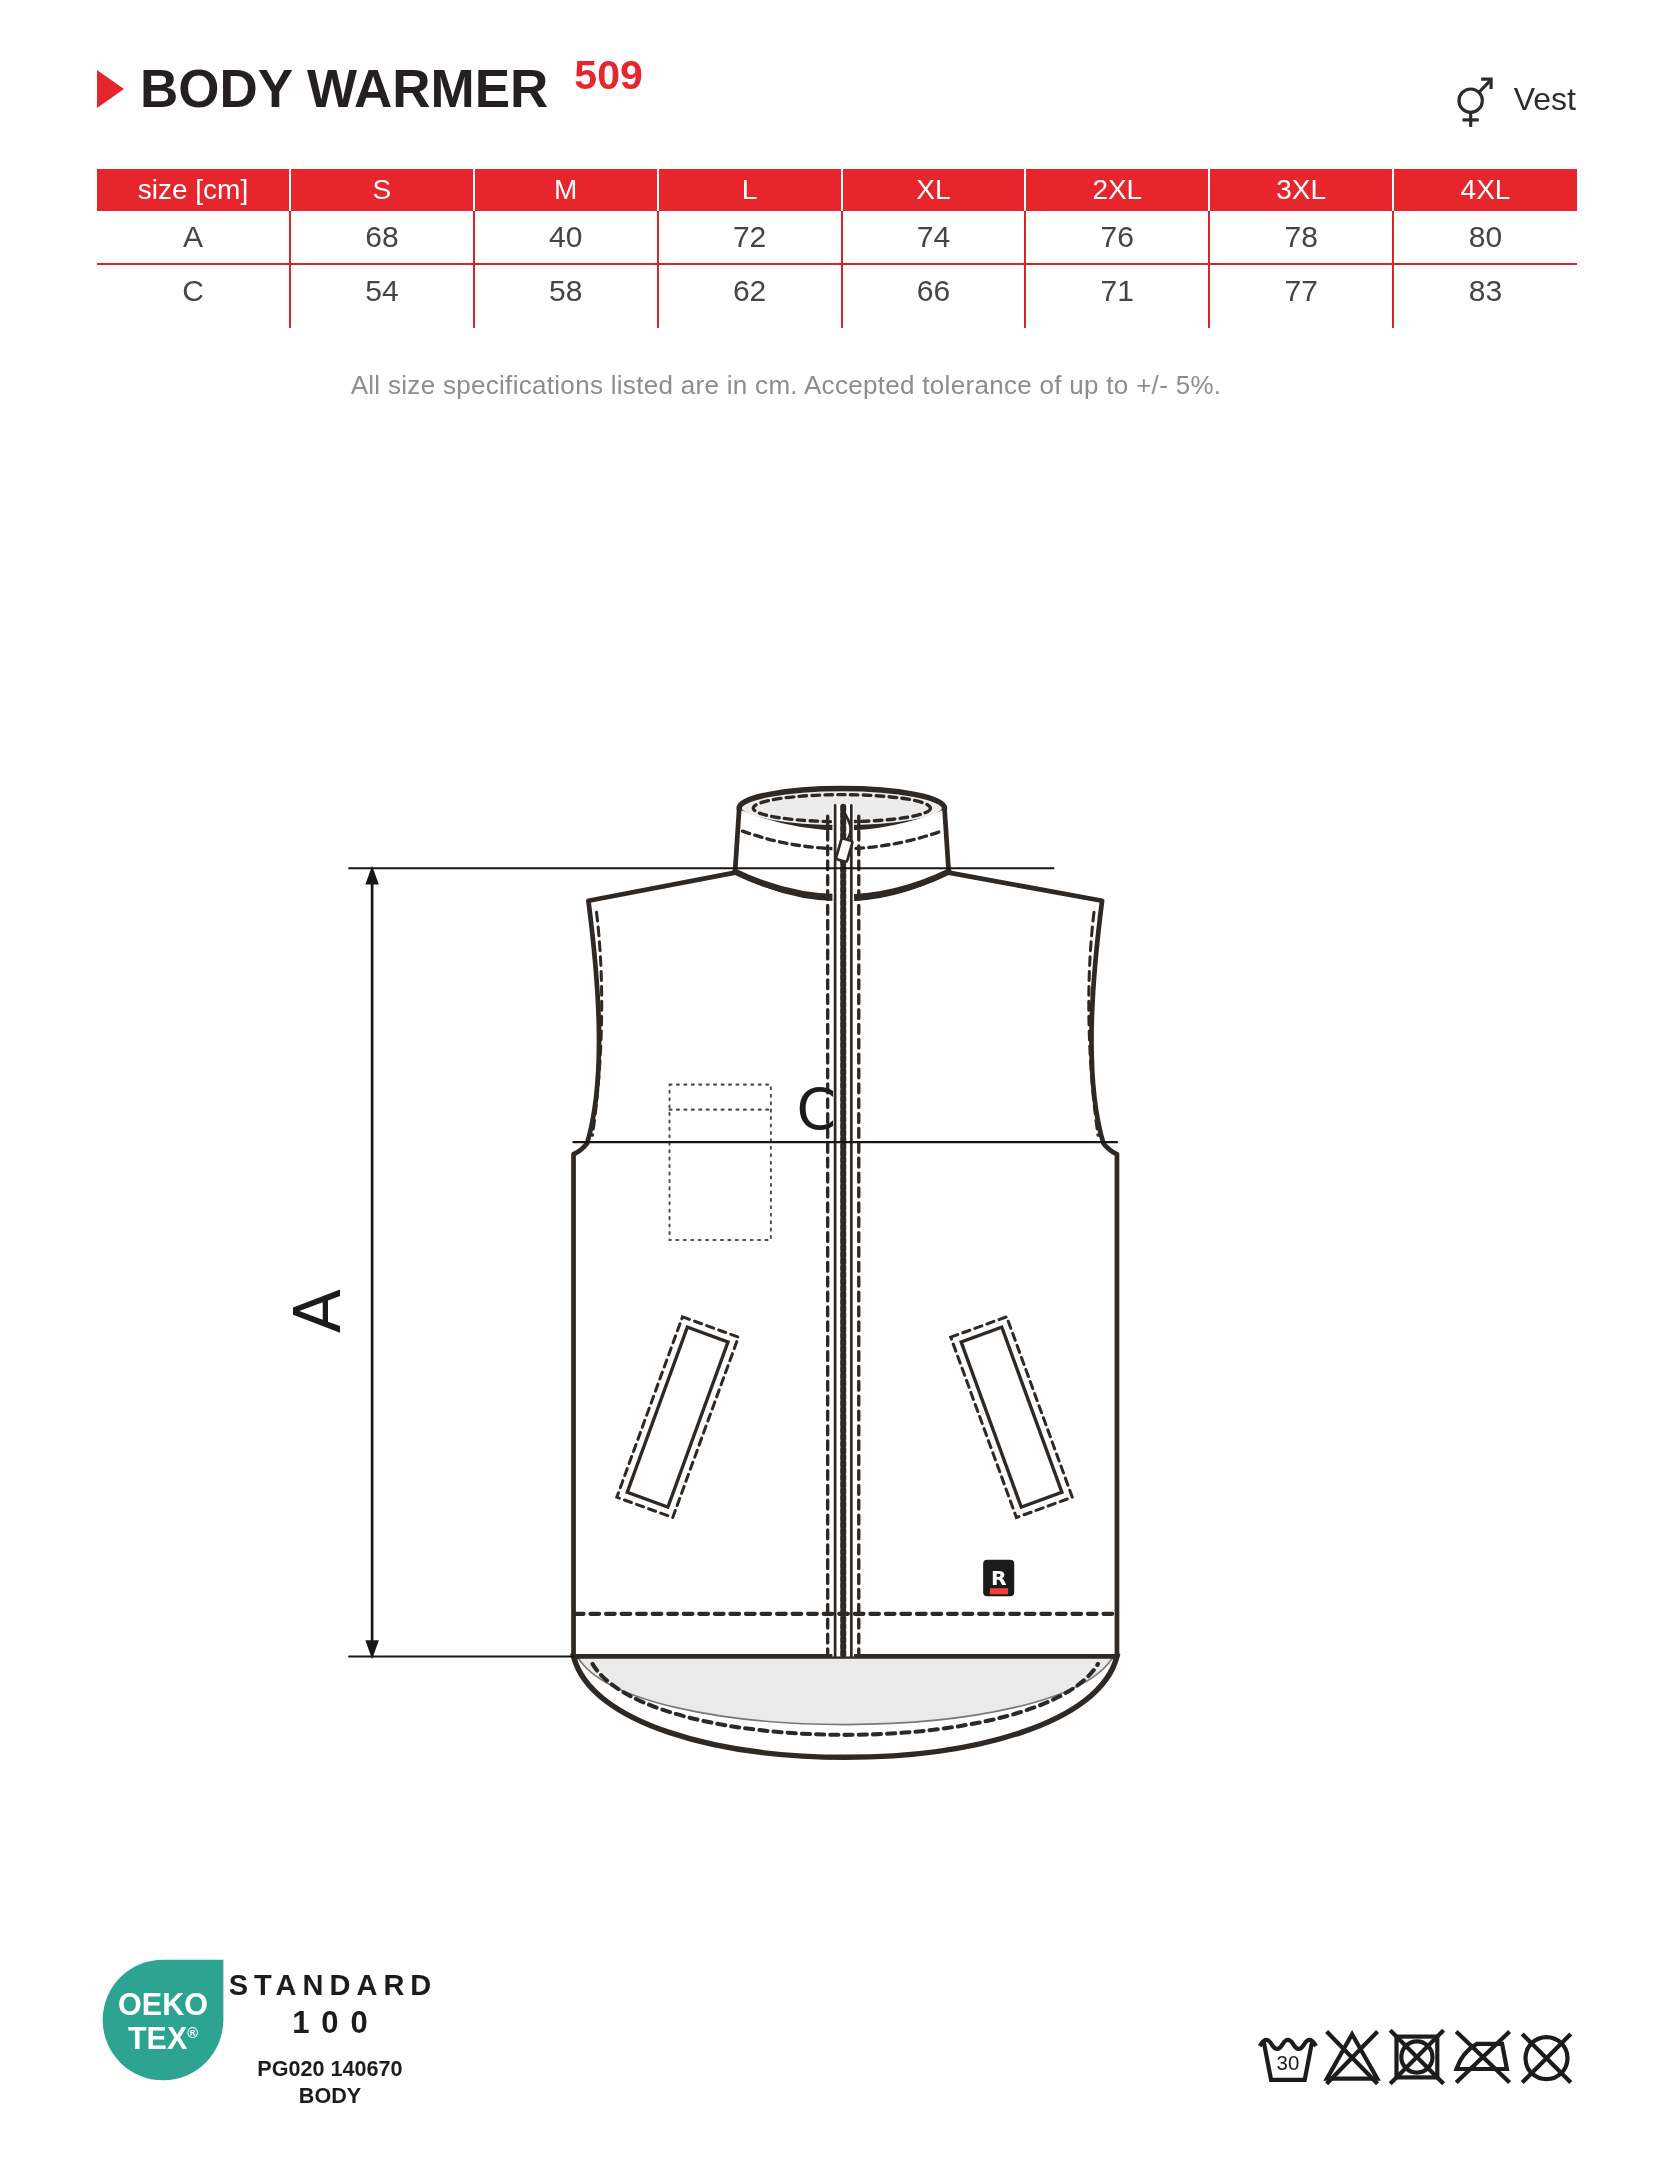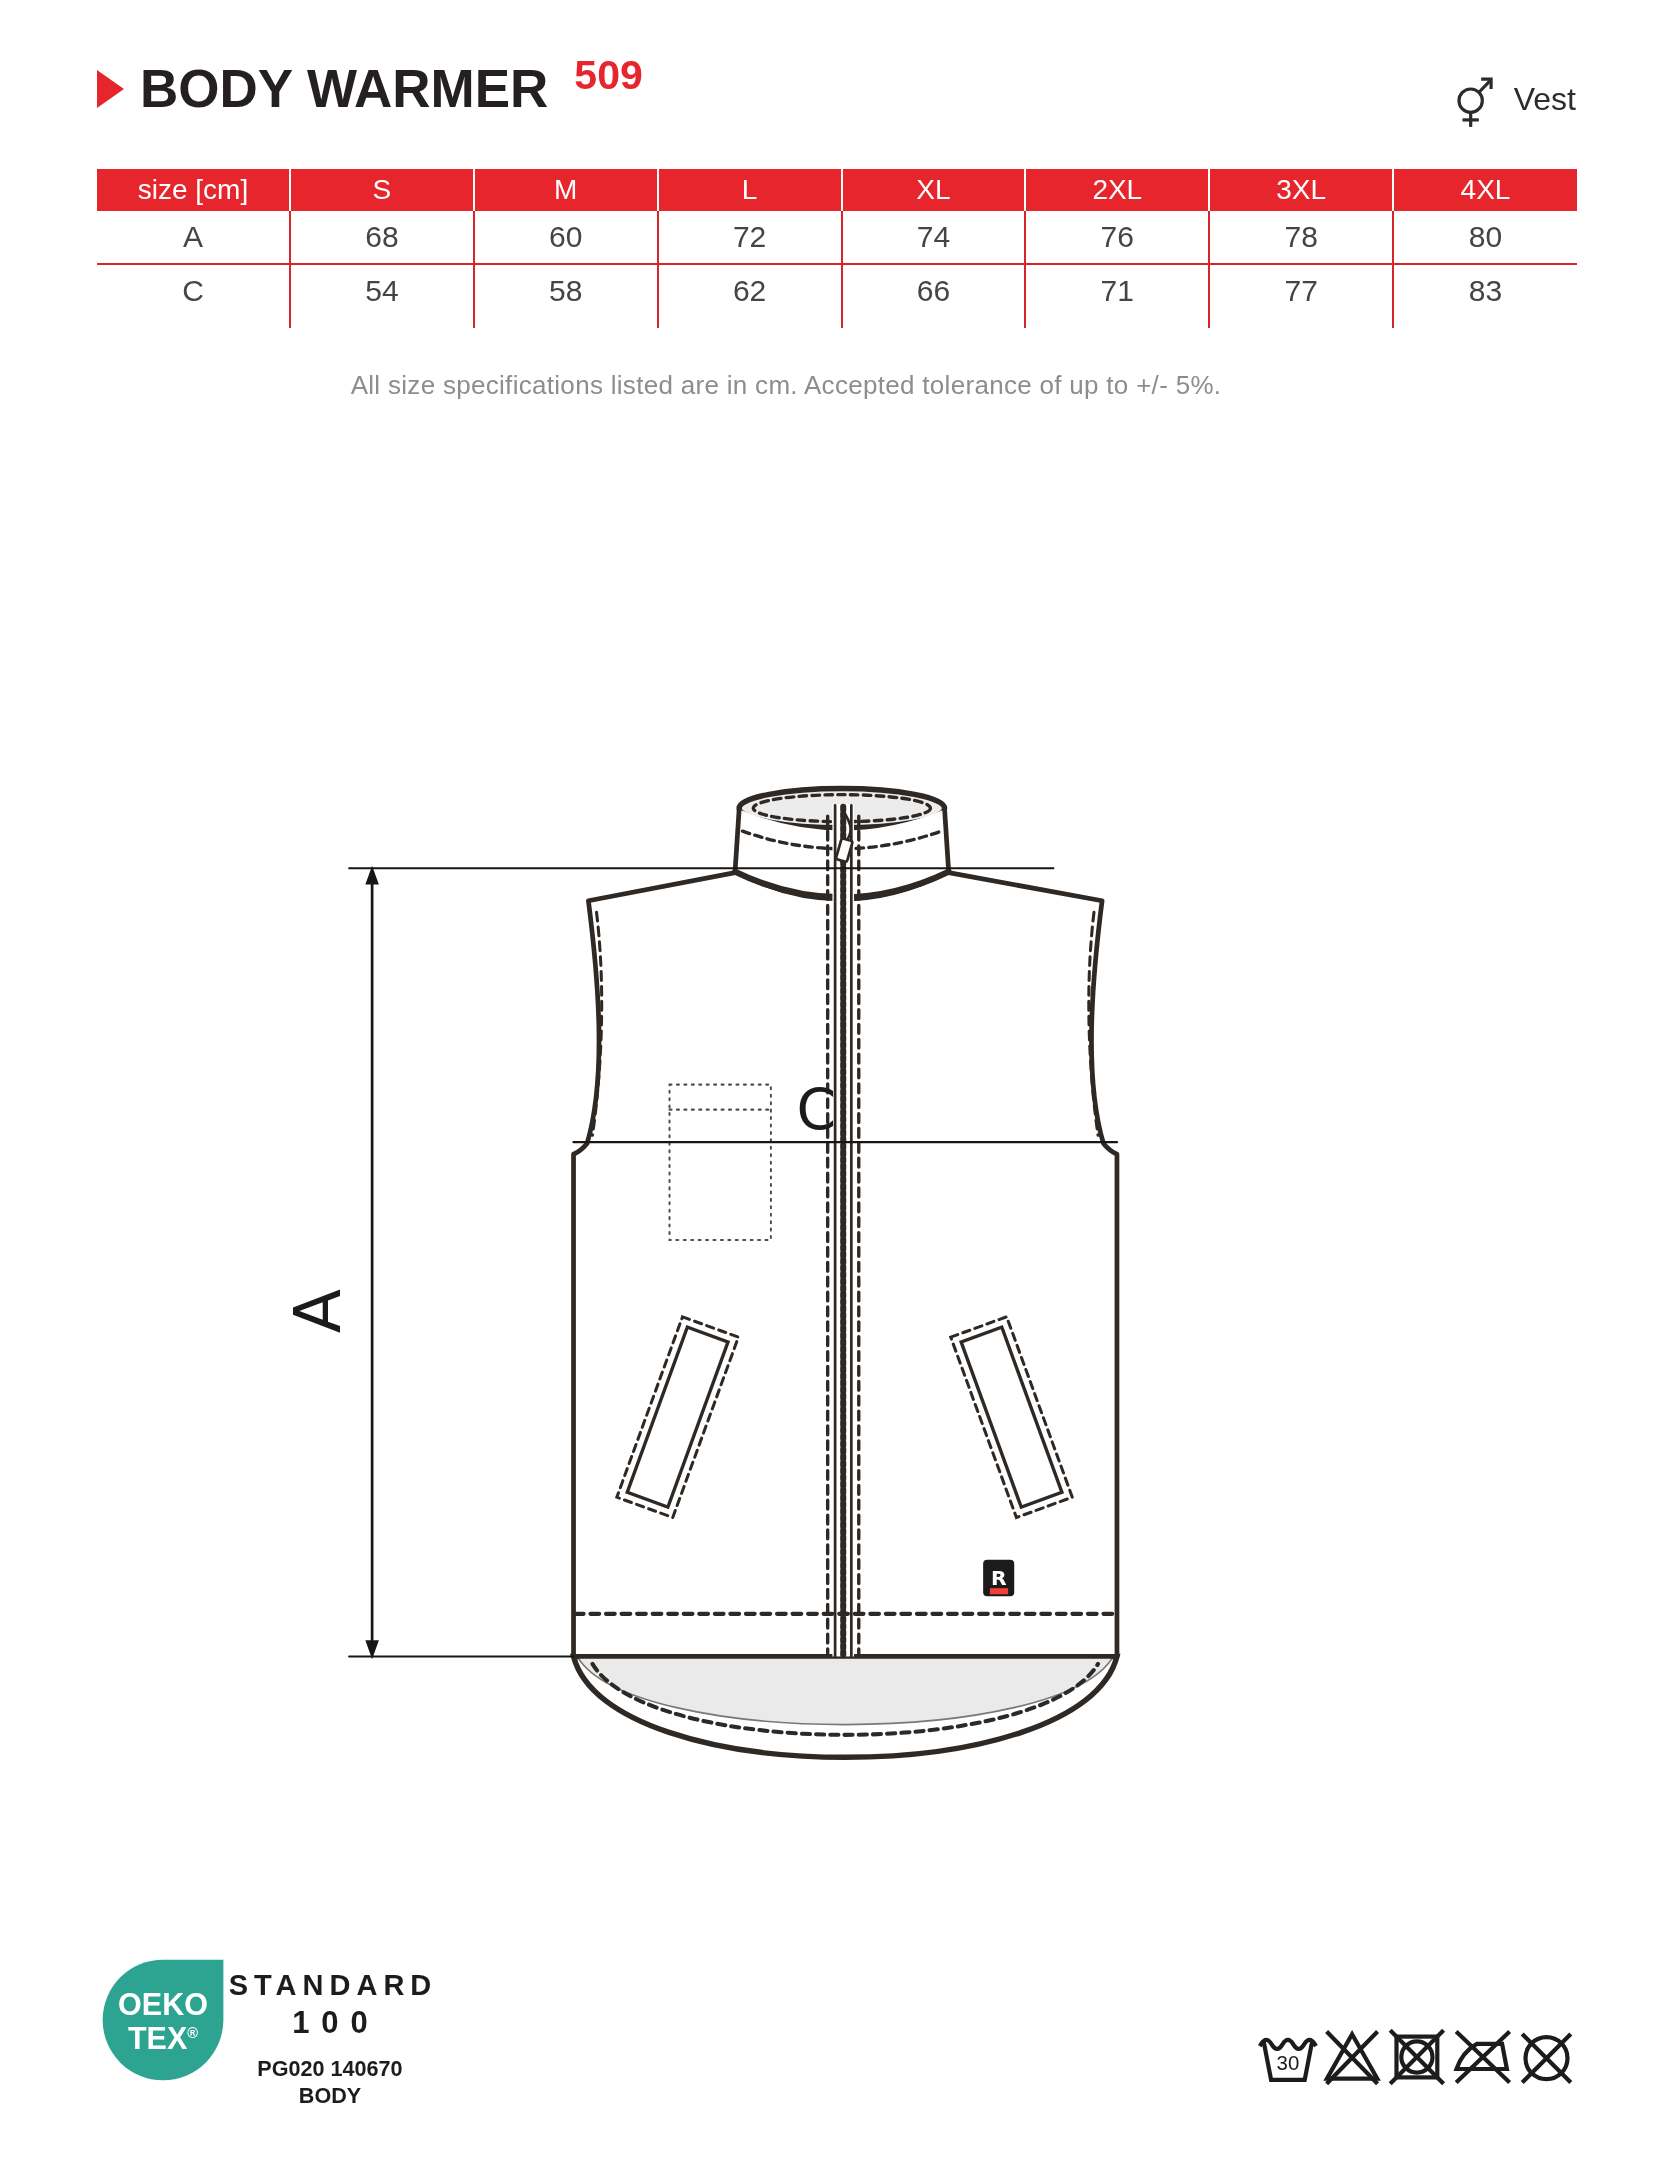--- a/index.html
+++ b/index.html
@@ -97,21 +97,21 @@
         <th>XL</th>
         <th>2XL</th>
         <th>3XL</th>
         <th>4XL</th>
       </tr>
     </thead>
     <tbody>
       <tr class="row-a">
         <td>A</td>
         <td>68</td>
-        <td>60</td>
+        <td>40</td>
         <td>72</td>
         <td>74</td>
         <td>76</td>
         <td>78</td>
         <td>80</td>
       </tr>
       <tr class="row-c">
         <td>C</td>
         <td>54</td>
         <td>58</td>

